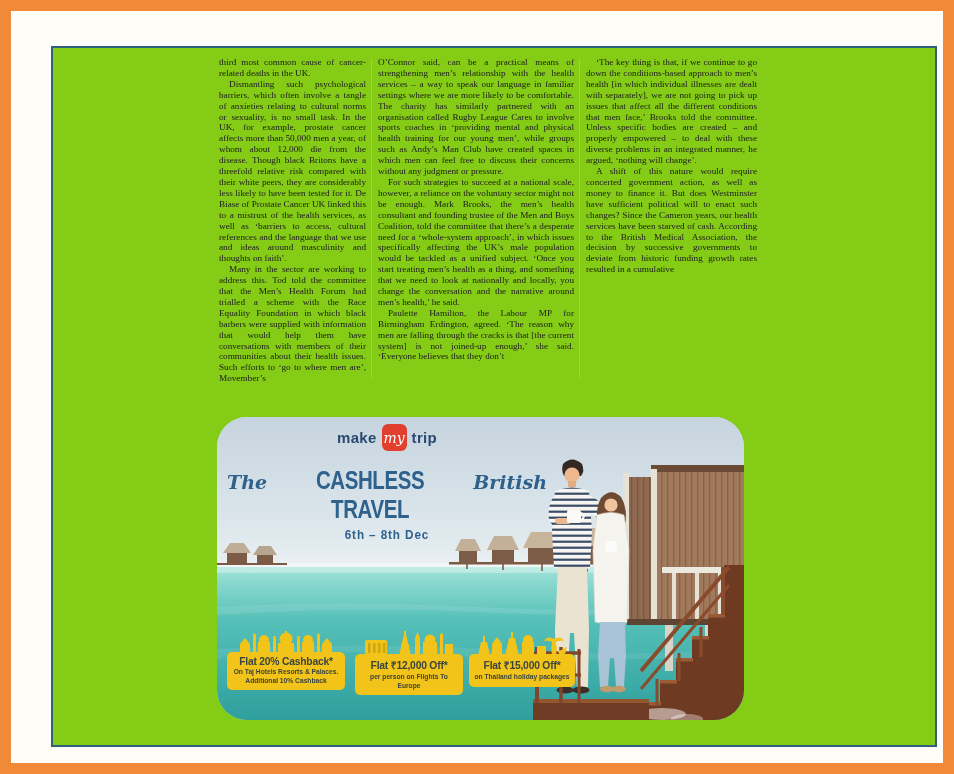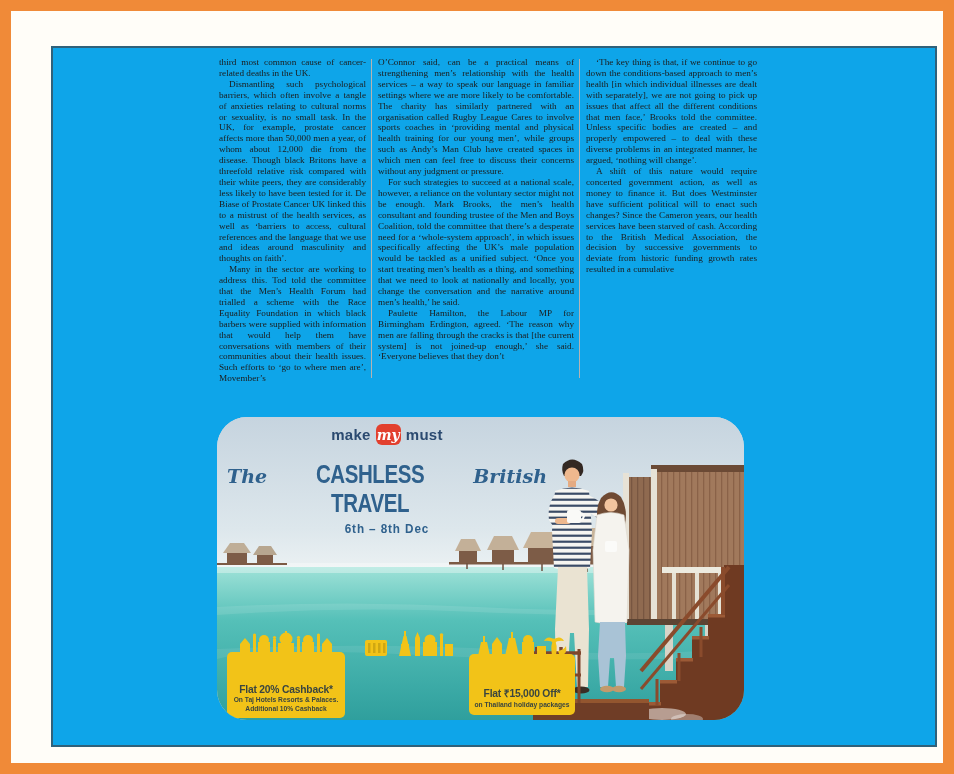--- a/index.html
+++ b/index.html
@@ -6,21 +6,21 @@
   html,body { width:954px; height:774px; }
   body { font-family:"Liberation Sans", sans-serif; background:#ffffff; }
 
   .canvas {
     position:relative; width:954px; height:774px;
     border:11px solid #f08a38; background:#fffdf8;
   }
 
   .page-frame {
     position:absolute; left:40px; top:35px; width:886px; height:701px;
-    border:2px solid #30617a; background:#0ea5e9;
+    border:2px solid #30617a; background:#84cc16;
   }
 
   
   .article {
     position:absolute; left:166px; top:9px; width:545px;
     display:flex; align-items:stretch;
     font-family:"Liberation Serif", serif;
     font-size:9.2px; line-height:10.9px; color:#1c1c1c;
     text-align:justify;
   }
@@ -38,45 +38,45 @@
   }
   .ad-scene { position:absolute; left:0; top:0; }
 
   .ad-header {
     position:absolute; left:10px; top:7px; width:320px;
     text-align:center; z-index:5;
   }
   .logo-row { display:flex; justify-content:center; align-items:center; gap:5px; }
   .logo-word { font-size:15px; font-weight:bold; color:#2b4a70; letter-spacing:.3px; }
   .logo-badge {
-    width:25px; height:21px; background:#e2402e; border-radius:6px;
+    width:25px; height:27px; background:#e2402e; border-radius:6px;
     display:flex; align-items:center; justify-content:center;
     color:#ffffff; font-family:"DejaVu Serif", serif; font-style:italic;
-    font-weight:bold; font-size:14px; line-height:1;
+    font-weight:normal; font-size:14px; line-height:1;
   }
   .title-row { display:flex; justify-content:center; align-items:baseline; gap:3px; margin-top:15px; color:#2f618d; }
   .title-script { font-family:"DejaVu Serif", serif; font-style:italic; font-weight:bold; font-size:19px; }
   .title-main {
     font-size:25px; font-weight:bold; letter-spacing:-.5px;
     display:inline-block; transform:scaleX(.82); transform-origin:center bottom;
   }
   .ad-dates {
     margin-top:3px; font-size:13px; font-weight:bold; color:#2f618d;
     letter-spacing:1px; display:inline-block; transform:scaleX(.9);
   }
 
   .offer {
     position:absolute; z-index:6; text-align:center;
   }
   .offer .skyline { display:block; margin:0 auto -2px auto; }
   .offer-box {
     background:#f2c318; border-radius:5px; padding:4px 3px 5px 3px;
     color:#3a4540;
   }
-  .offer-headline { font-size:10.3px; font-weight:bold; letter-spacing:-.2px; white-space:nowrap;margin-top:28px; }
+  .offer-headline { font-size:10.3px; font-weight:bold; letter-spacing:-.2px; white-space:nowrap; }
   .offer-detail { font-size:6.7px; font-weight:bold; line-height:1.3; margin-top:1px; }
 
   .offer-1 { left:10px;  top:213px; width:118px; }
   .offer-2 { left:138px; top:213px; width:108px; }
   .offer-3 { left:252px; top:213px; width:106px; }
 </style>
 </head>
 <body>
 
 <div class="canvas">
@@ -240,21 +240,21 @@
           <line x1="320" y1="230" x2="320" y2="286" stroke="#7f462c" stroke-width="4"></line>
           <line x1="344" y1="230" x2="344" y2="286" stroke="#7f462c" stroke-width="3.5"></line>
           <line x1="362" y1="232" x2="362" y2="286" stroke="#7f462c" stroke-width="3"></line>
         </g>
       </svg>
 
       <div class="ad-header">
         <div class="logo-row">
           <span class="logo-word">make</span>
           <span class="logo-badge">my</span>
-          <span class="logo-word">must</span>
+          <span class="logo-word">trip</span>
         </div>
         <div class="title-row">
           <span class="title-script">The</span>
           <span class="title-main">CASHLESS TRAVEL</span>
           <span class="title-script">British</span>
         </div>
         <span class="ad-dates">6th – 8th Dec</span>
       </div>
 
       <div class="offer offer-1">
@@ -300,20 +300,24 @@
             <rect x="38" y="14" width="8" height="2.5"></rect>
             <rect x="52" y="8" width="5" height="18"></rect>
               <polygon points="52,8 57,8 54.5,2"></polygon>
             <rect x="60" y="12" width="14" height="14"></rect>
               <circle cx="67" cy="10" r="5.5"></circle>
             <rect x="77" y="6" width="3" height="20"></rect>
               <circle cx="78.5" cy="5" r="1.8"></circle>
             <rect x="82" y="14" width="8" height="12"></rect>
           </g>
         </svg>
+        <div class="offer-box">
+          <div class="offer-headline">Flat ₹12,000 Off*</div>
+          <div class="offer-detail">per person on Flights To Europe</div>
+        </div>
       </div>
 
       <div class="offer offer-3">
         <svg class="skyline" width="92" height="26" viewBox="0 0 92 26" aria-hidden="true">
           <g fill="#f2c318">
             <polygon points="2,26 14,26 11,12 5,12"></polygon>
               <rect x="7" y="6" width="2" height="7"></rect>
             <rect x="16" y="14" width="10" height="12"></rect>
               <polygon points="16,14 26,14 21,7"></polygon>
             <polygon points="29,26 43,26 39,8 33,8"></polygon>

